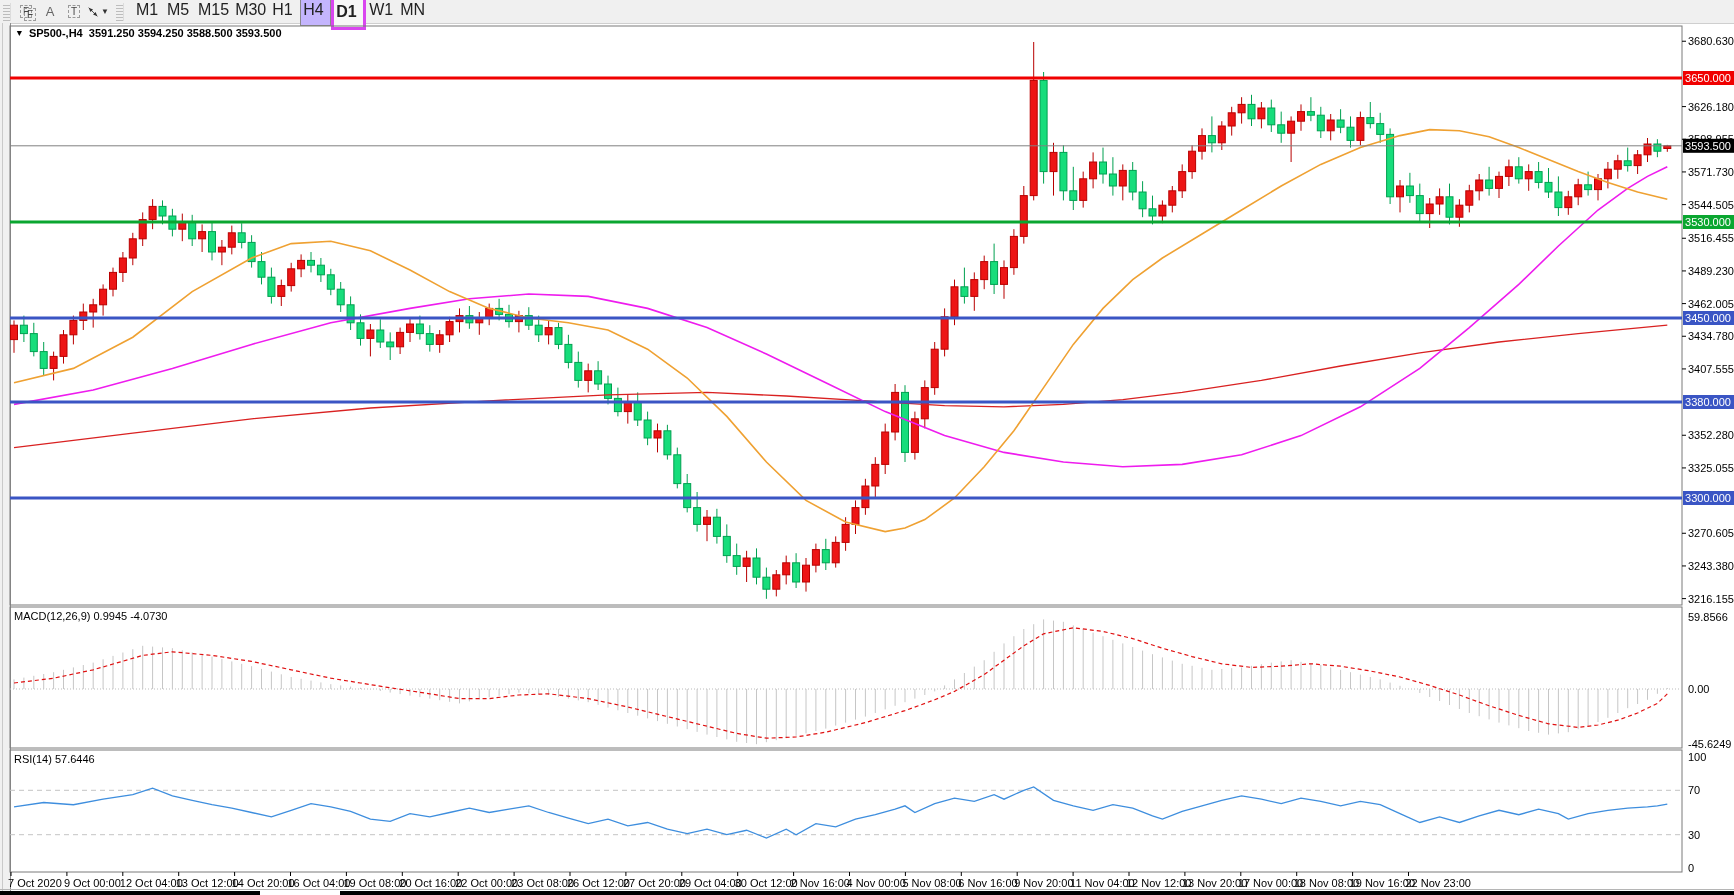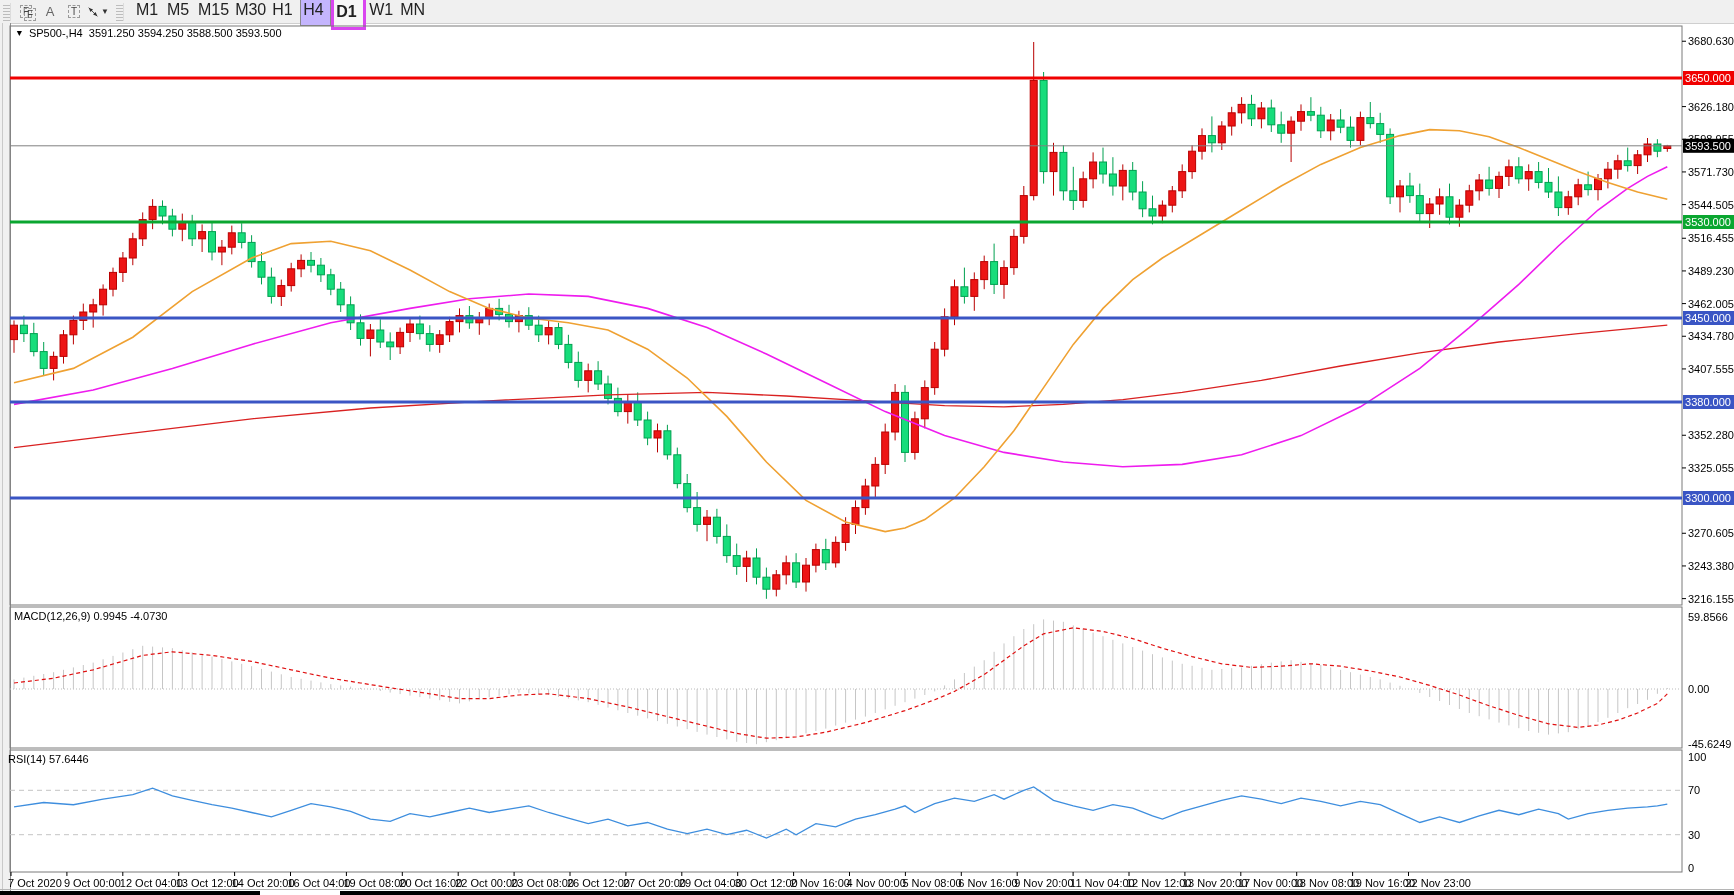--- a/index.html
+++ b/index.html
@@ -20,23 +20,23 @@
           padding:6px 2px;border:1px solid transparent;background:transparent;cursor:default;}
   .tf-btn.active{background:#c4b5fd;border:1px solid #8a8a8a;}
   .tf-btn.framed{border:3px solid #d946ef;background:#f7f7f7;font-weight:bold;}
   .caret{font-size:8px;color:#333;margin-left:2px;}
   
   #leftstrip{position:absolute;left:0;top:23px;width:10px;height:872px;background:#f0f0f0;
              border-right:1px solid #8f8f8f;}
   #leftstrip:before{content:"";position:absolute;left:2px;top:0;width:1px;height:100%;background:#c9c9c9;}
   svg text{font-family:"Liberation Sans",sans-serif;}
   .overlay{position:absolute;font-size:11px;color:#000;white-space:pre;}
-  #symbol-row{left:14px;top:27px;font-weight:normal;}
+  #symbol-row{left:14px;top:27px;font-weight:bold;}
   #macd-label{left:14px;top:610px;}
-  #rsi-label{left:8px;top:753px;}
+  #rsi-label{left:14px;top:753px;}
   #annotation{left:1372px;top:423px;font-size:34px;font-weight:600;letter-spacing:1px;}
   .tri{display:inline-block;transform:scale(.8);margin-right:4px;}
   #bottombar1,#bottombar2{position:absolute;height:4px;background:#000;bottom:0;}
   #bottombar1{left:0;width:260px;}
   #bottombar2{left:340px;width:1394px;}
   #bottomline{position:absolute;left:0;bottom:5px;width:1734px;height:1px;background:#b5b5b5;}
 </style>
 </head>
 <body>
 

